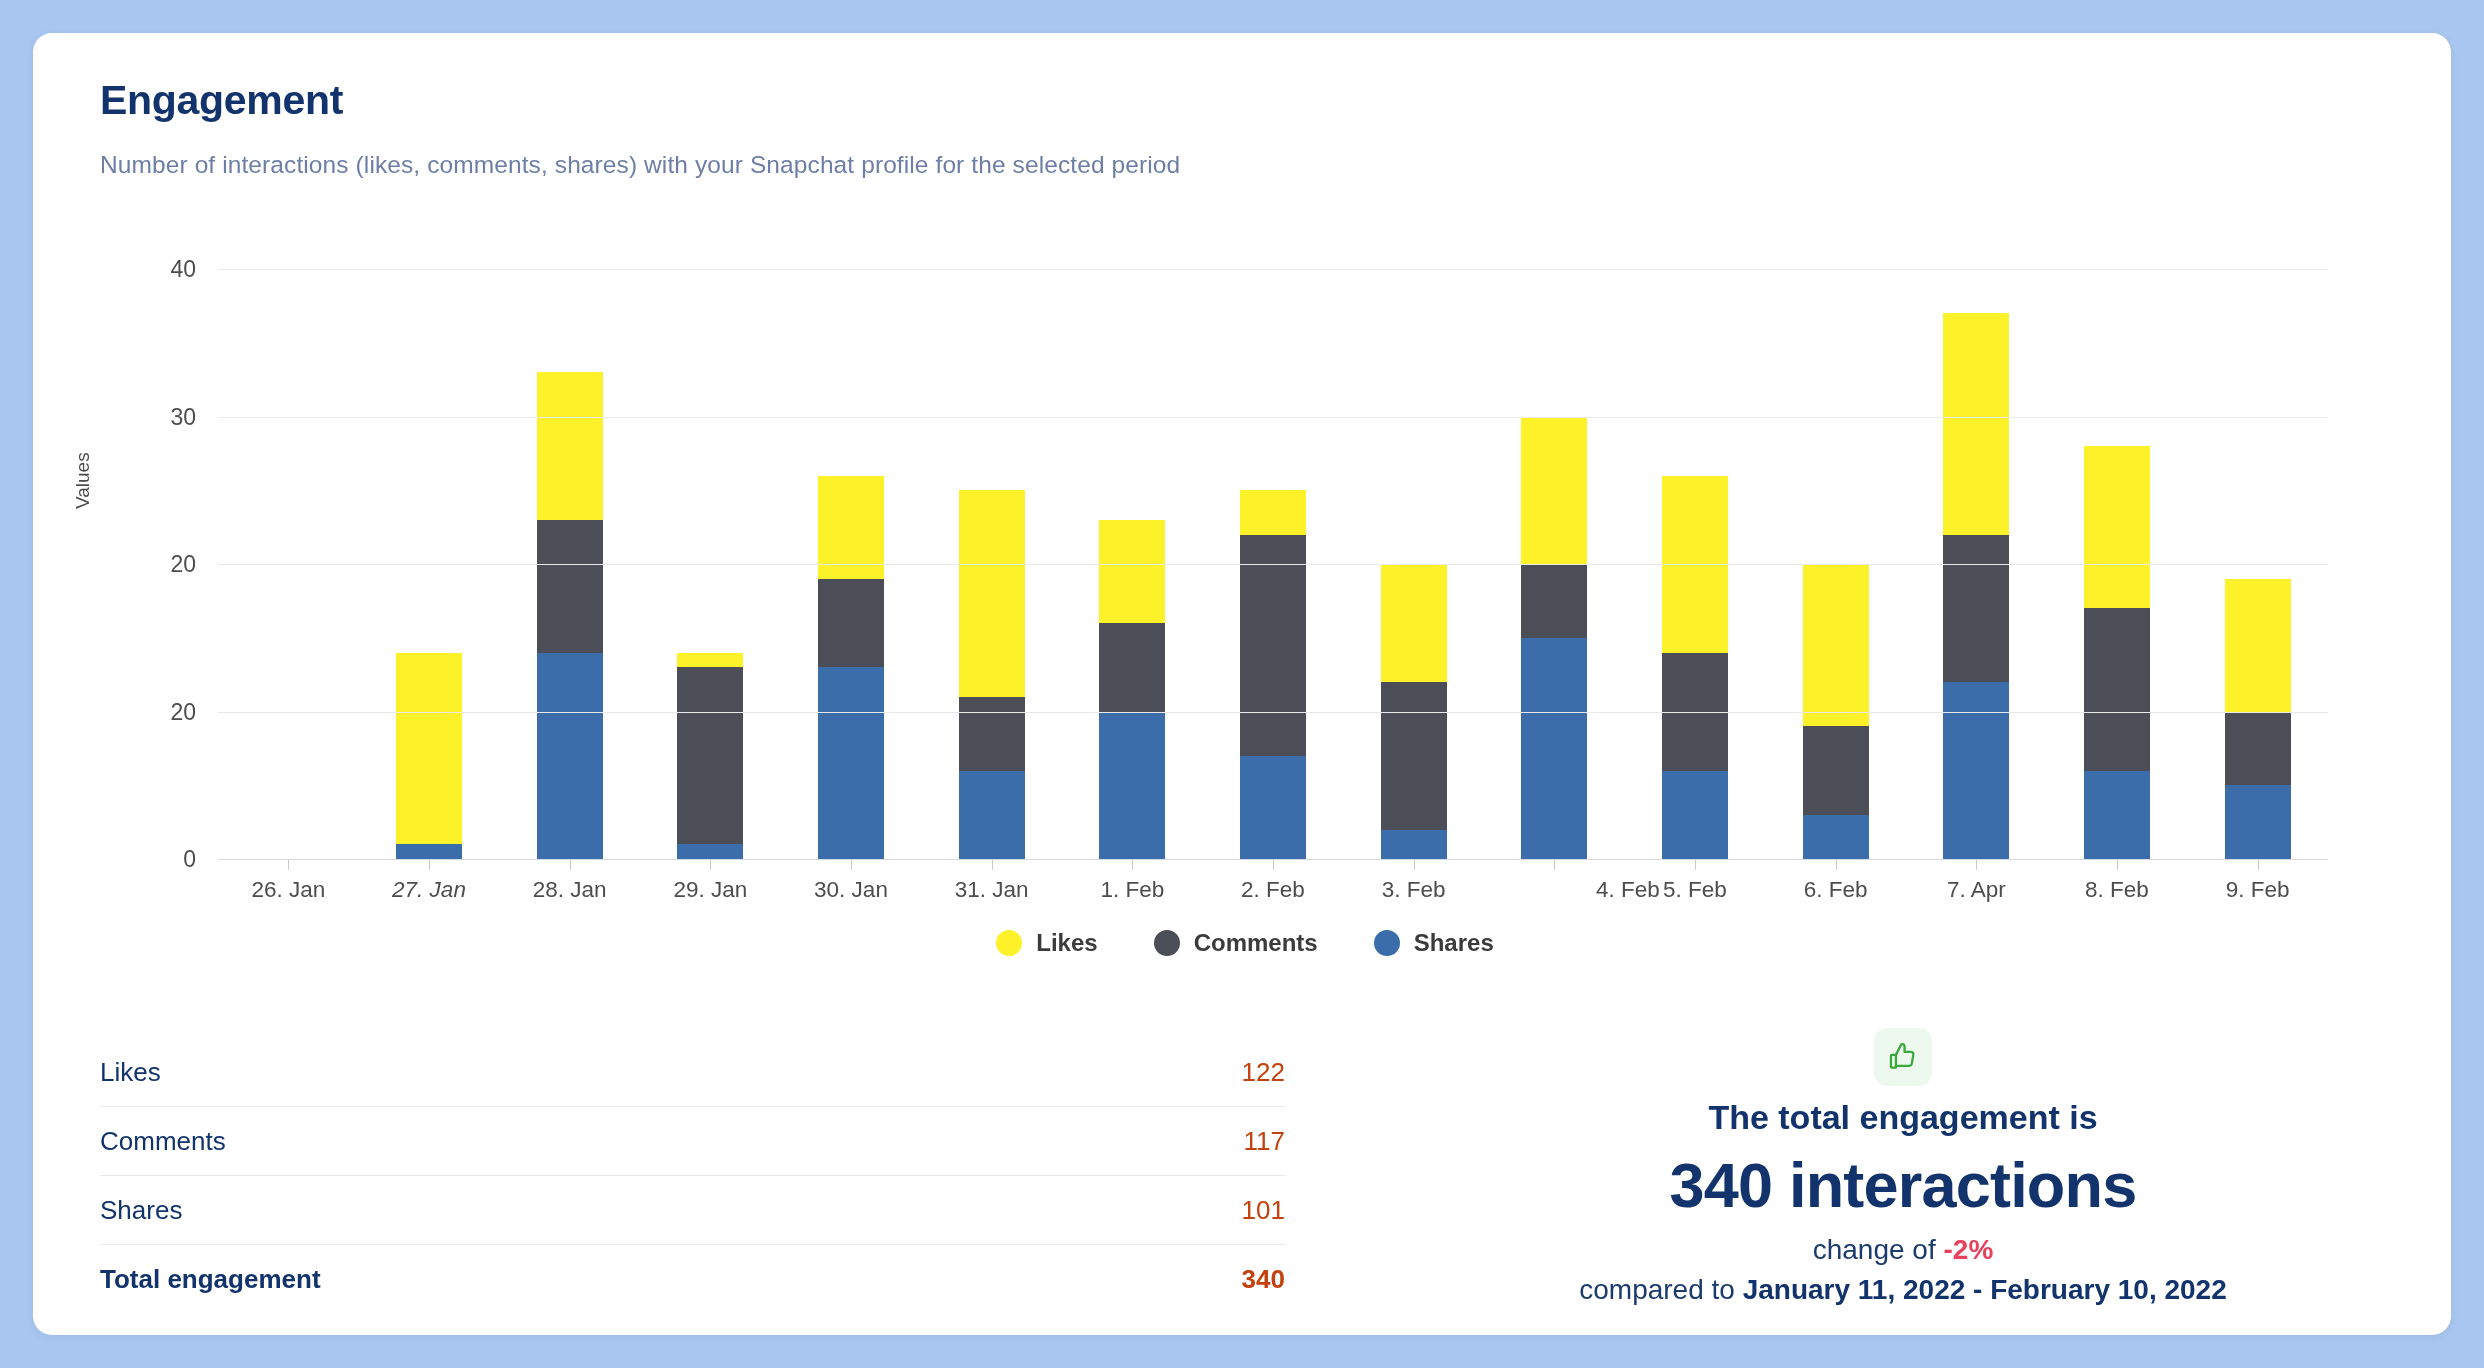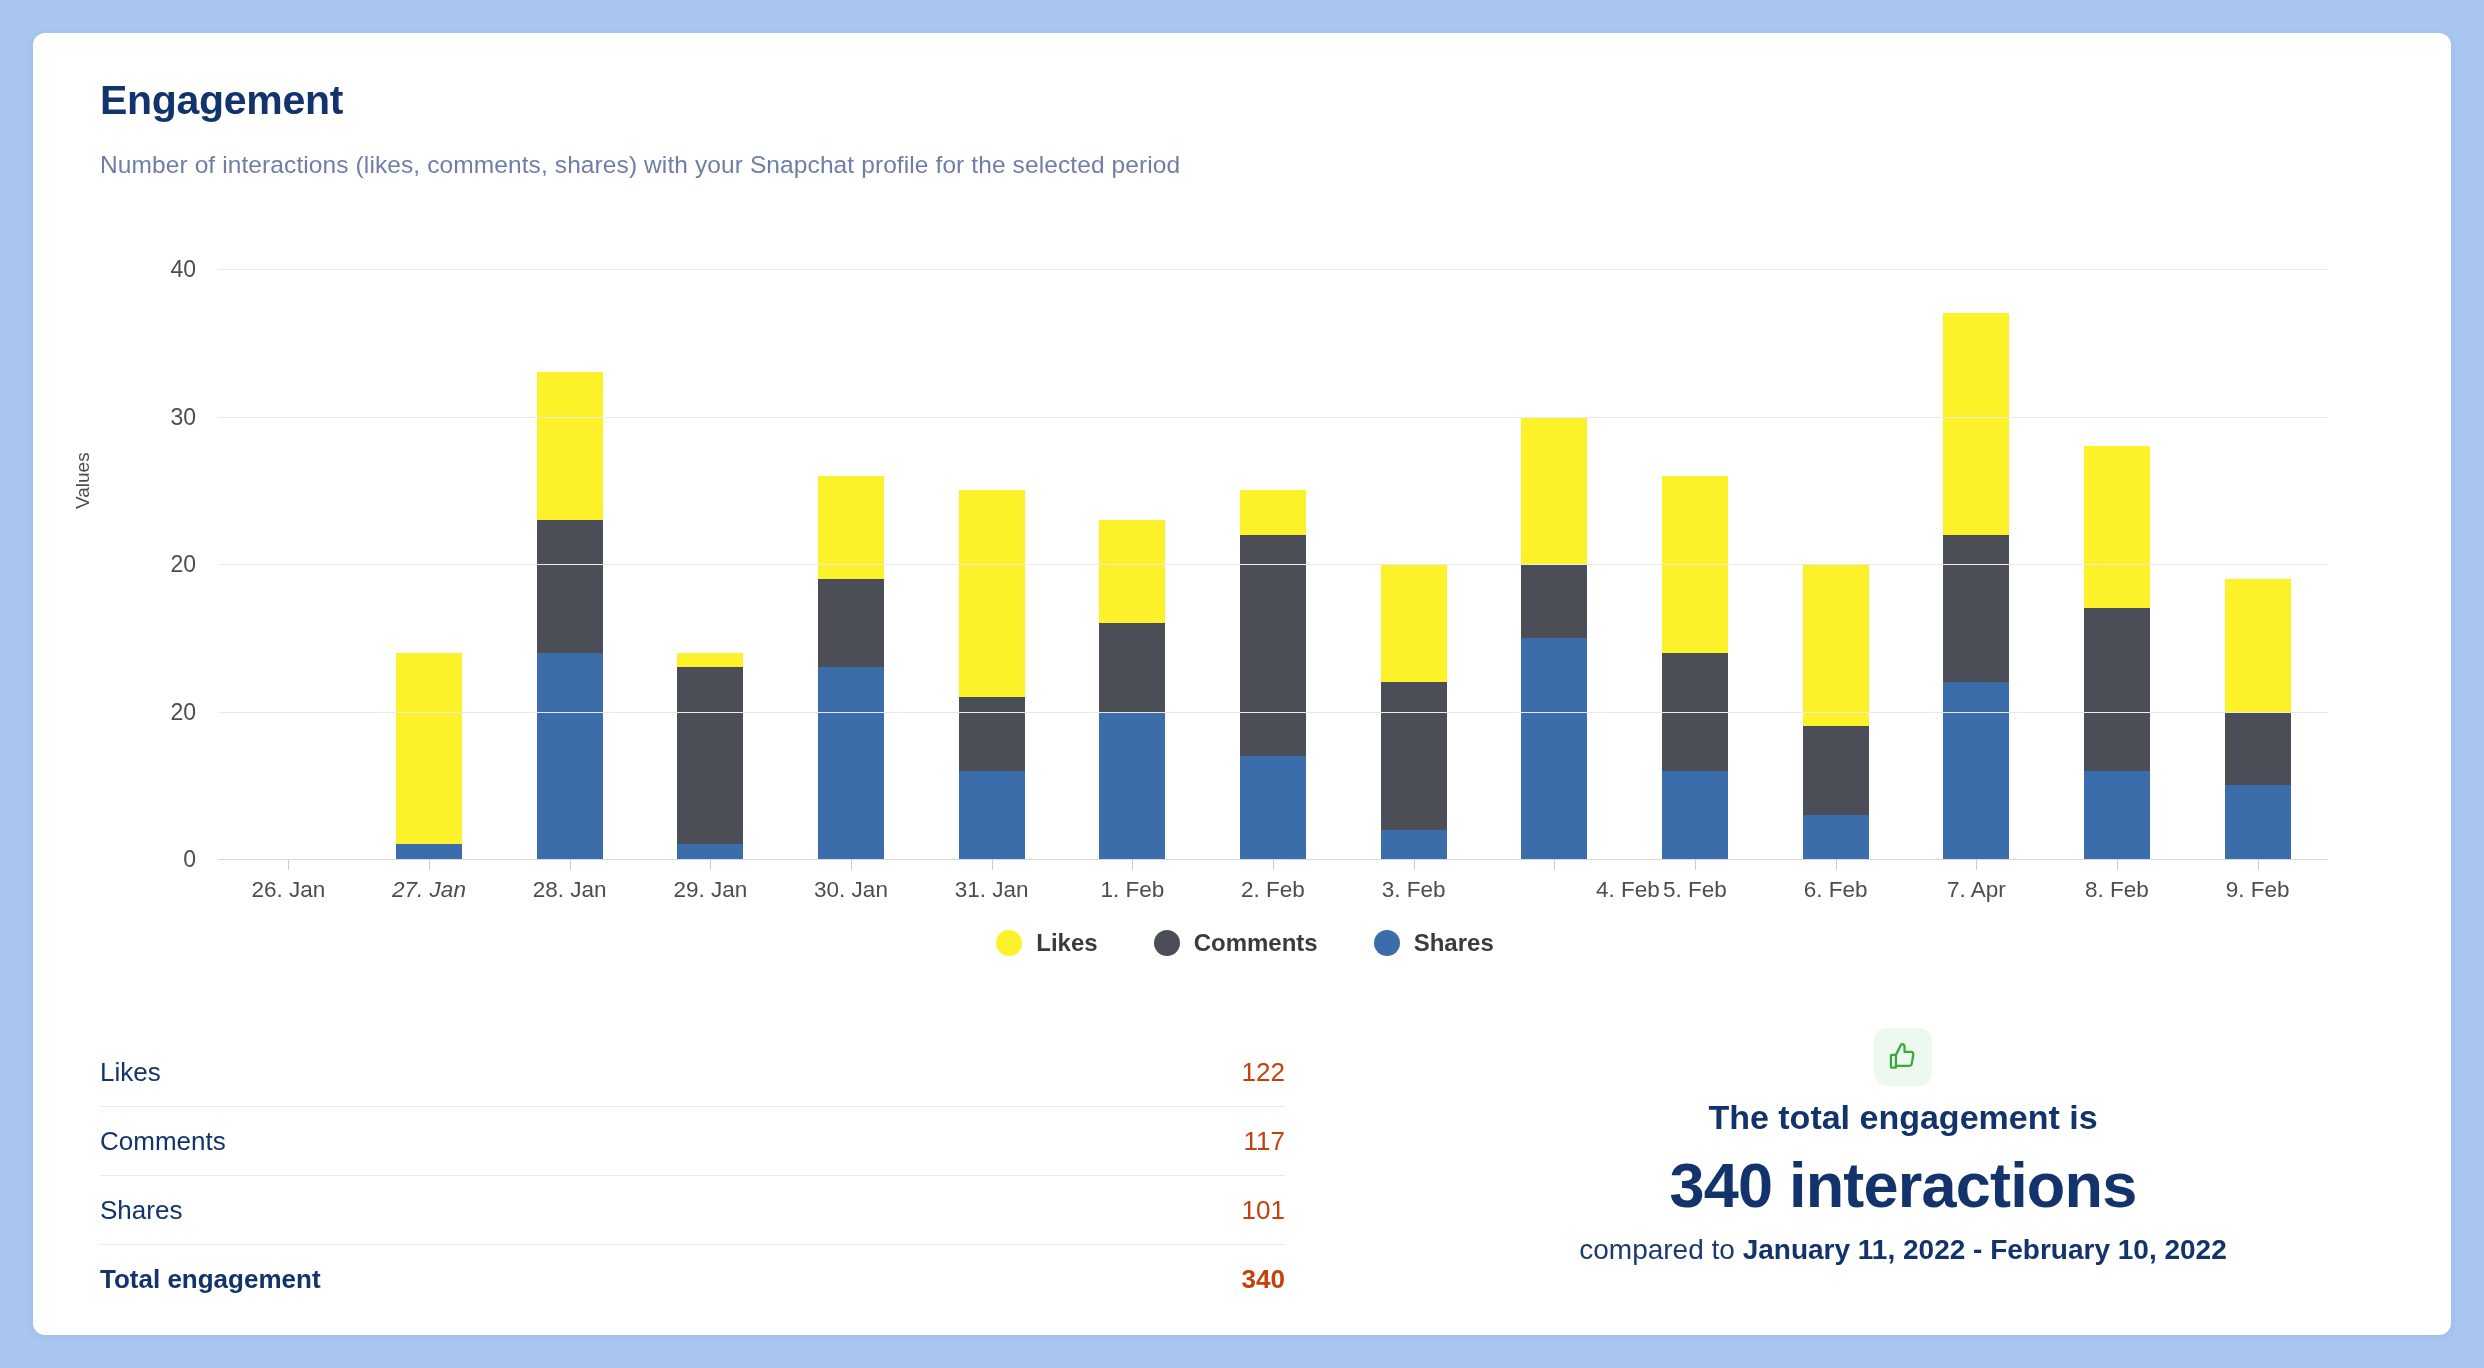--- a/index.html
+++ b/index.html
@@ -13,21 +13,21 @@
   }
   .page-bg {
     position: absolute; inset: 0;
     background: #a8c6f0;
   }
   .card {
     position: absolute;
     left: 33px; top: 33px;
     width: 2418px; height: 1302px;
     background: #ffffff;
-    border-radius: 12px;
+    border-radius: 19px;
     box-shadow: 0 2px 10px rgba(20,40,90,0.06);
     overflow: hidden;
   }
   .title {
     position: absolute;
     left: 67px; top: 44px;
     font-size: 41px;
     font-weight: 700;
     color: #12336b;
     letter-spacing: -0.3px;
@@ -383,18 +383,21 @@
 
   <div class="summary">
     <div class="thumb-badge">
       <svg width="34" height="34" viewBox="0 0 24 24" fill="none" stroke="#3aa83a" stroke-width="1.6" stroke-linecap="round" stroke-linejoin="round">
         <path d="M7 10.5v9H4.2a.7.7 0 0 1-.7-.7v-7.6a.7.7 0 0 1 .7-.7H7z"></path>
         <path d="M7 10.5l3.6-7.1c.2-.4.6-.6 1-.5.9.2 1.5 1 1.5 1.9v3.6h4.6c1 0 1.8.9 1.6 1.9l-1.1 6.4c-.15.9-.9 1.5-1.8 1.5H7"></path>
       </svg>
     </div>
     <div class="summary-lead">The total engagement is</div>
     <div class="summary-big">340 interactions</div>
+    <div class="summary-change">
+      <span>change of </span><span class="delta">-2%</span>
+    </div>
     <div class="summary-compare">
       <span>compared to </span><span class="range">January 11, 2022 - February 10, 2022</span>
     </div>
   </div>
 
 </div>
 
 </body></html>

